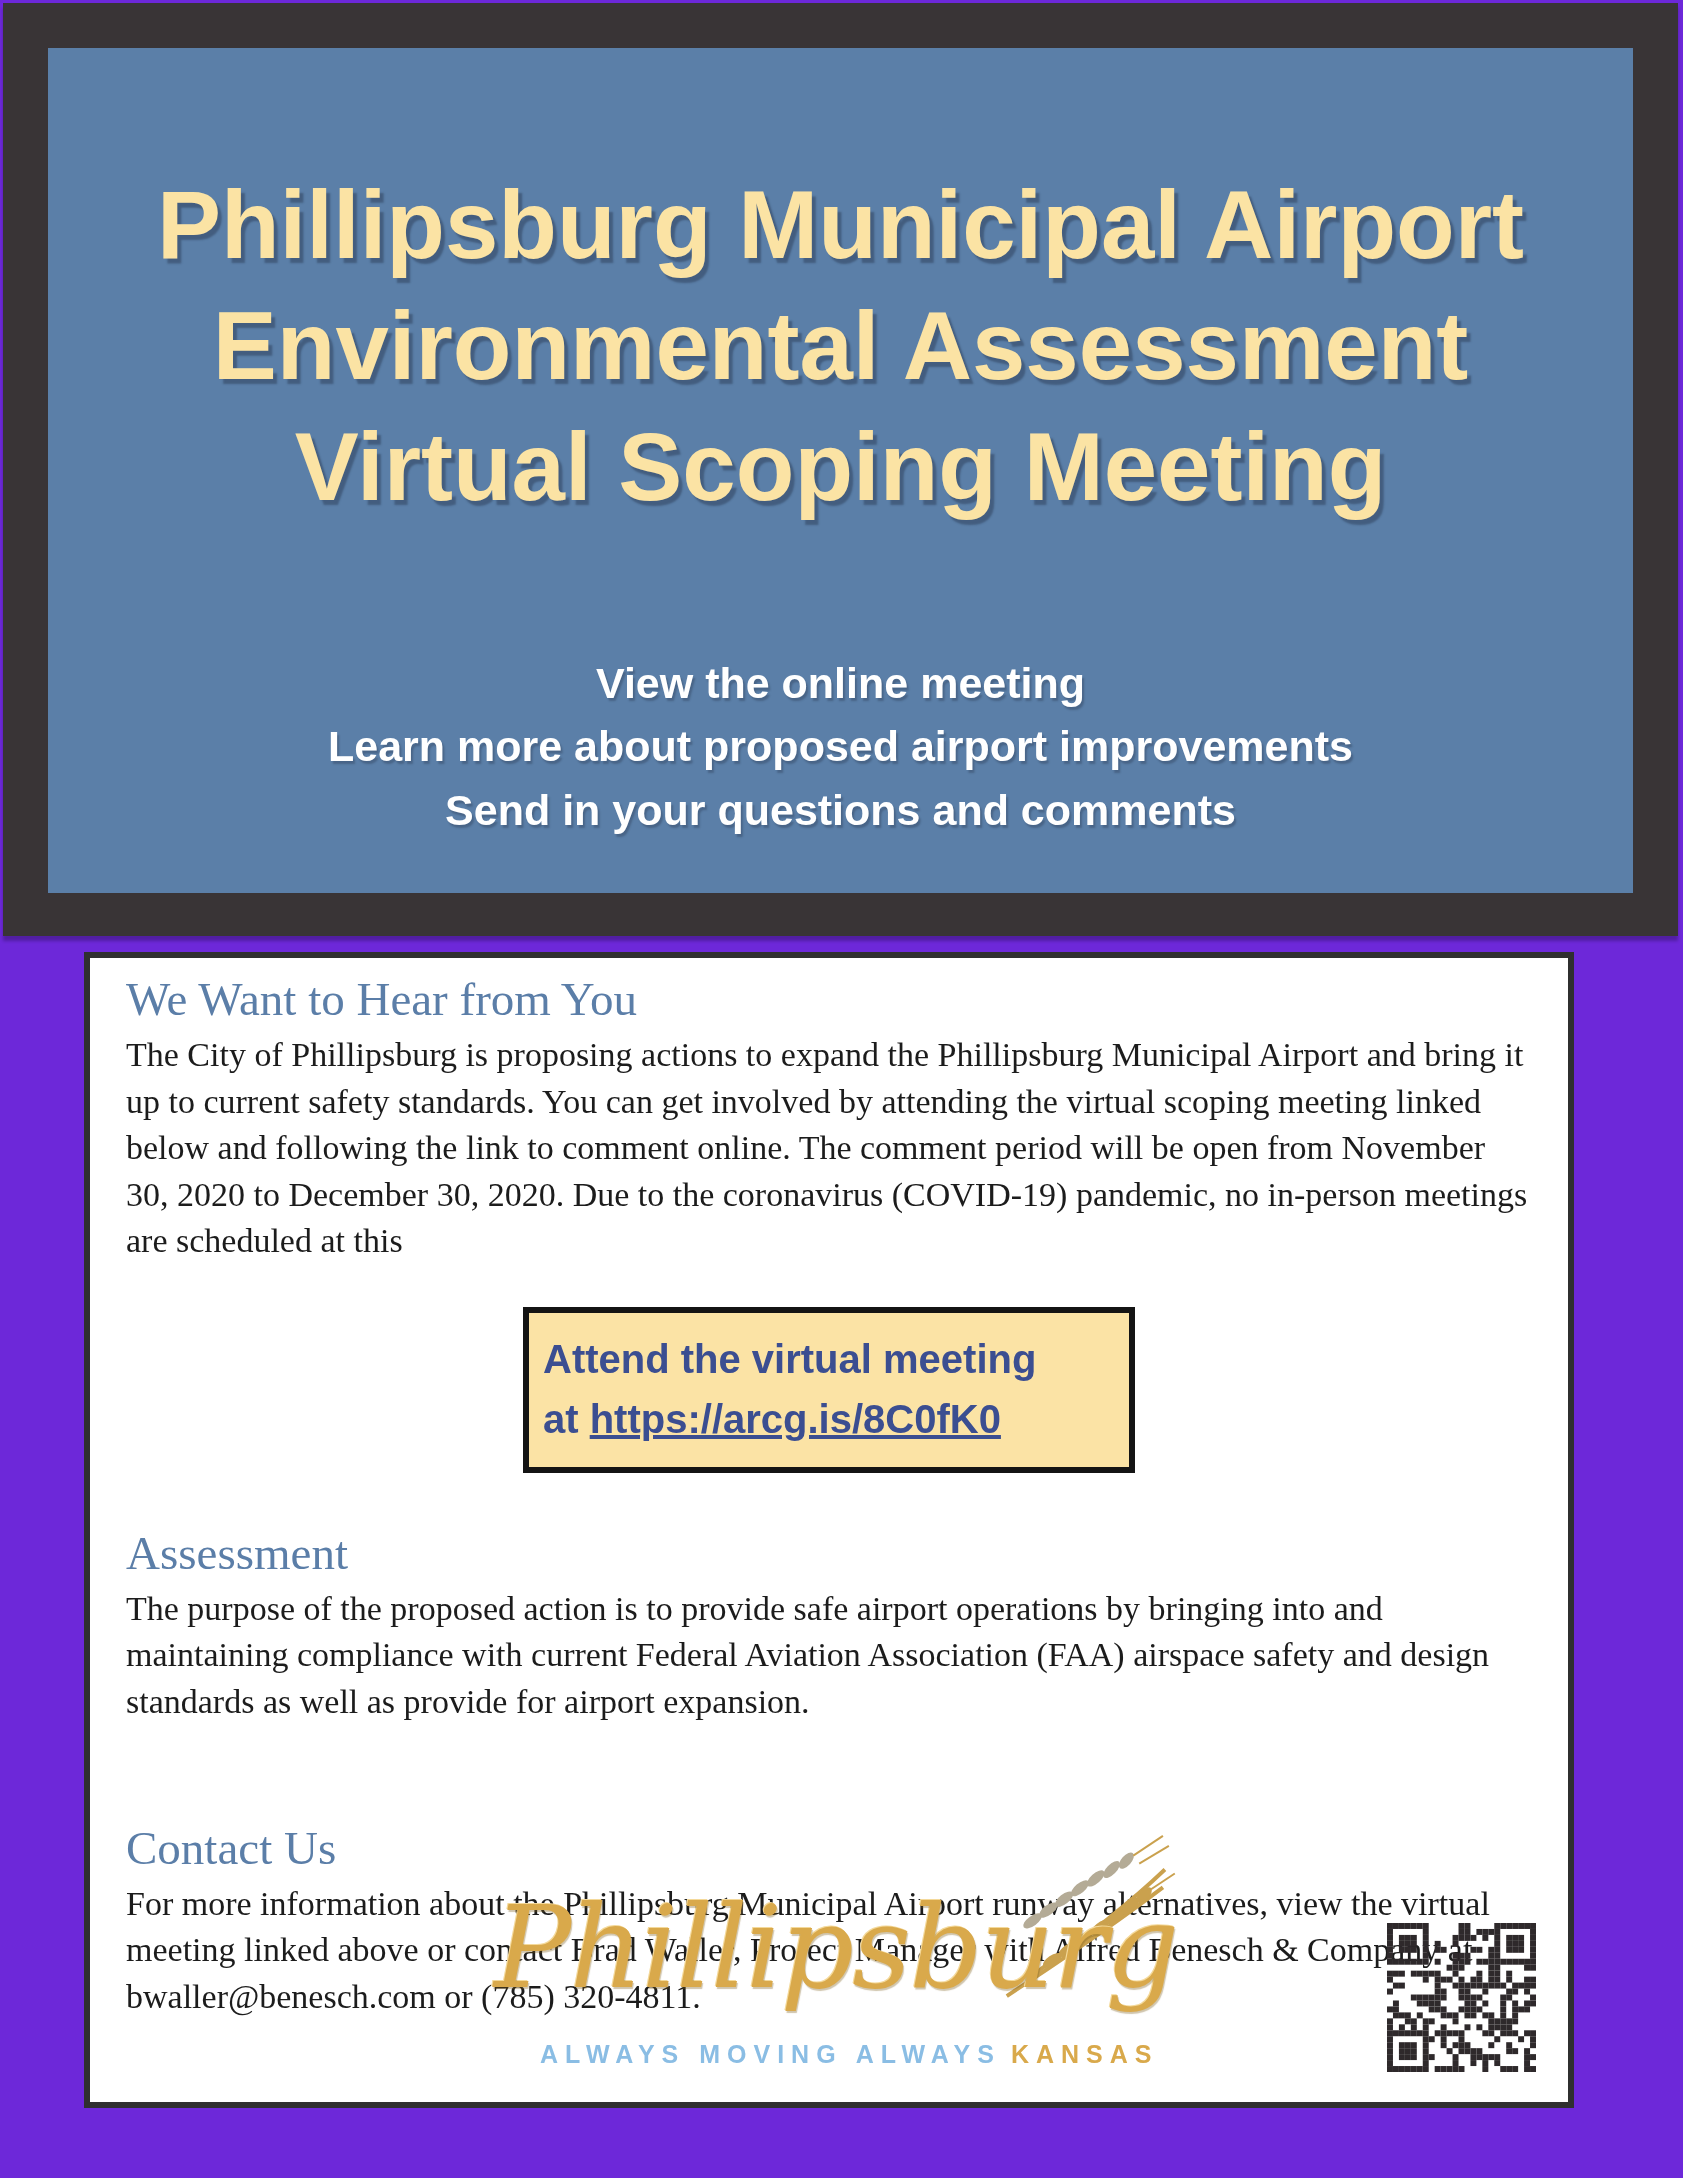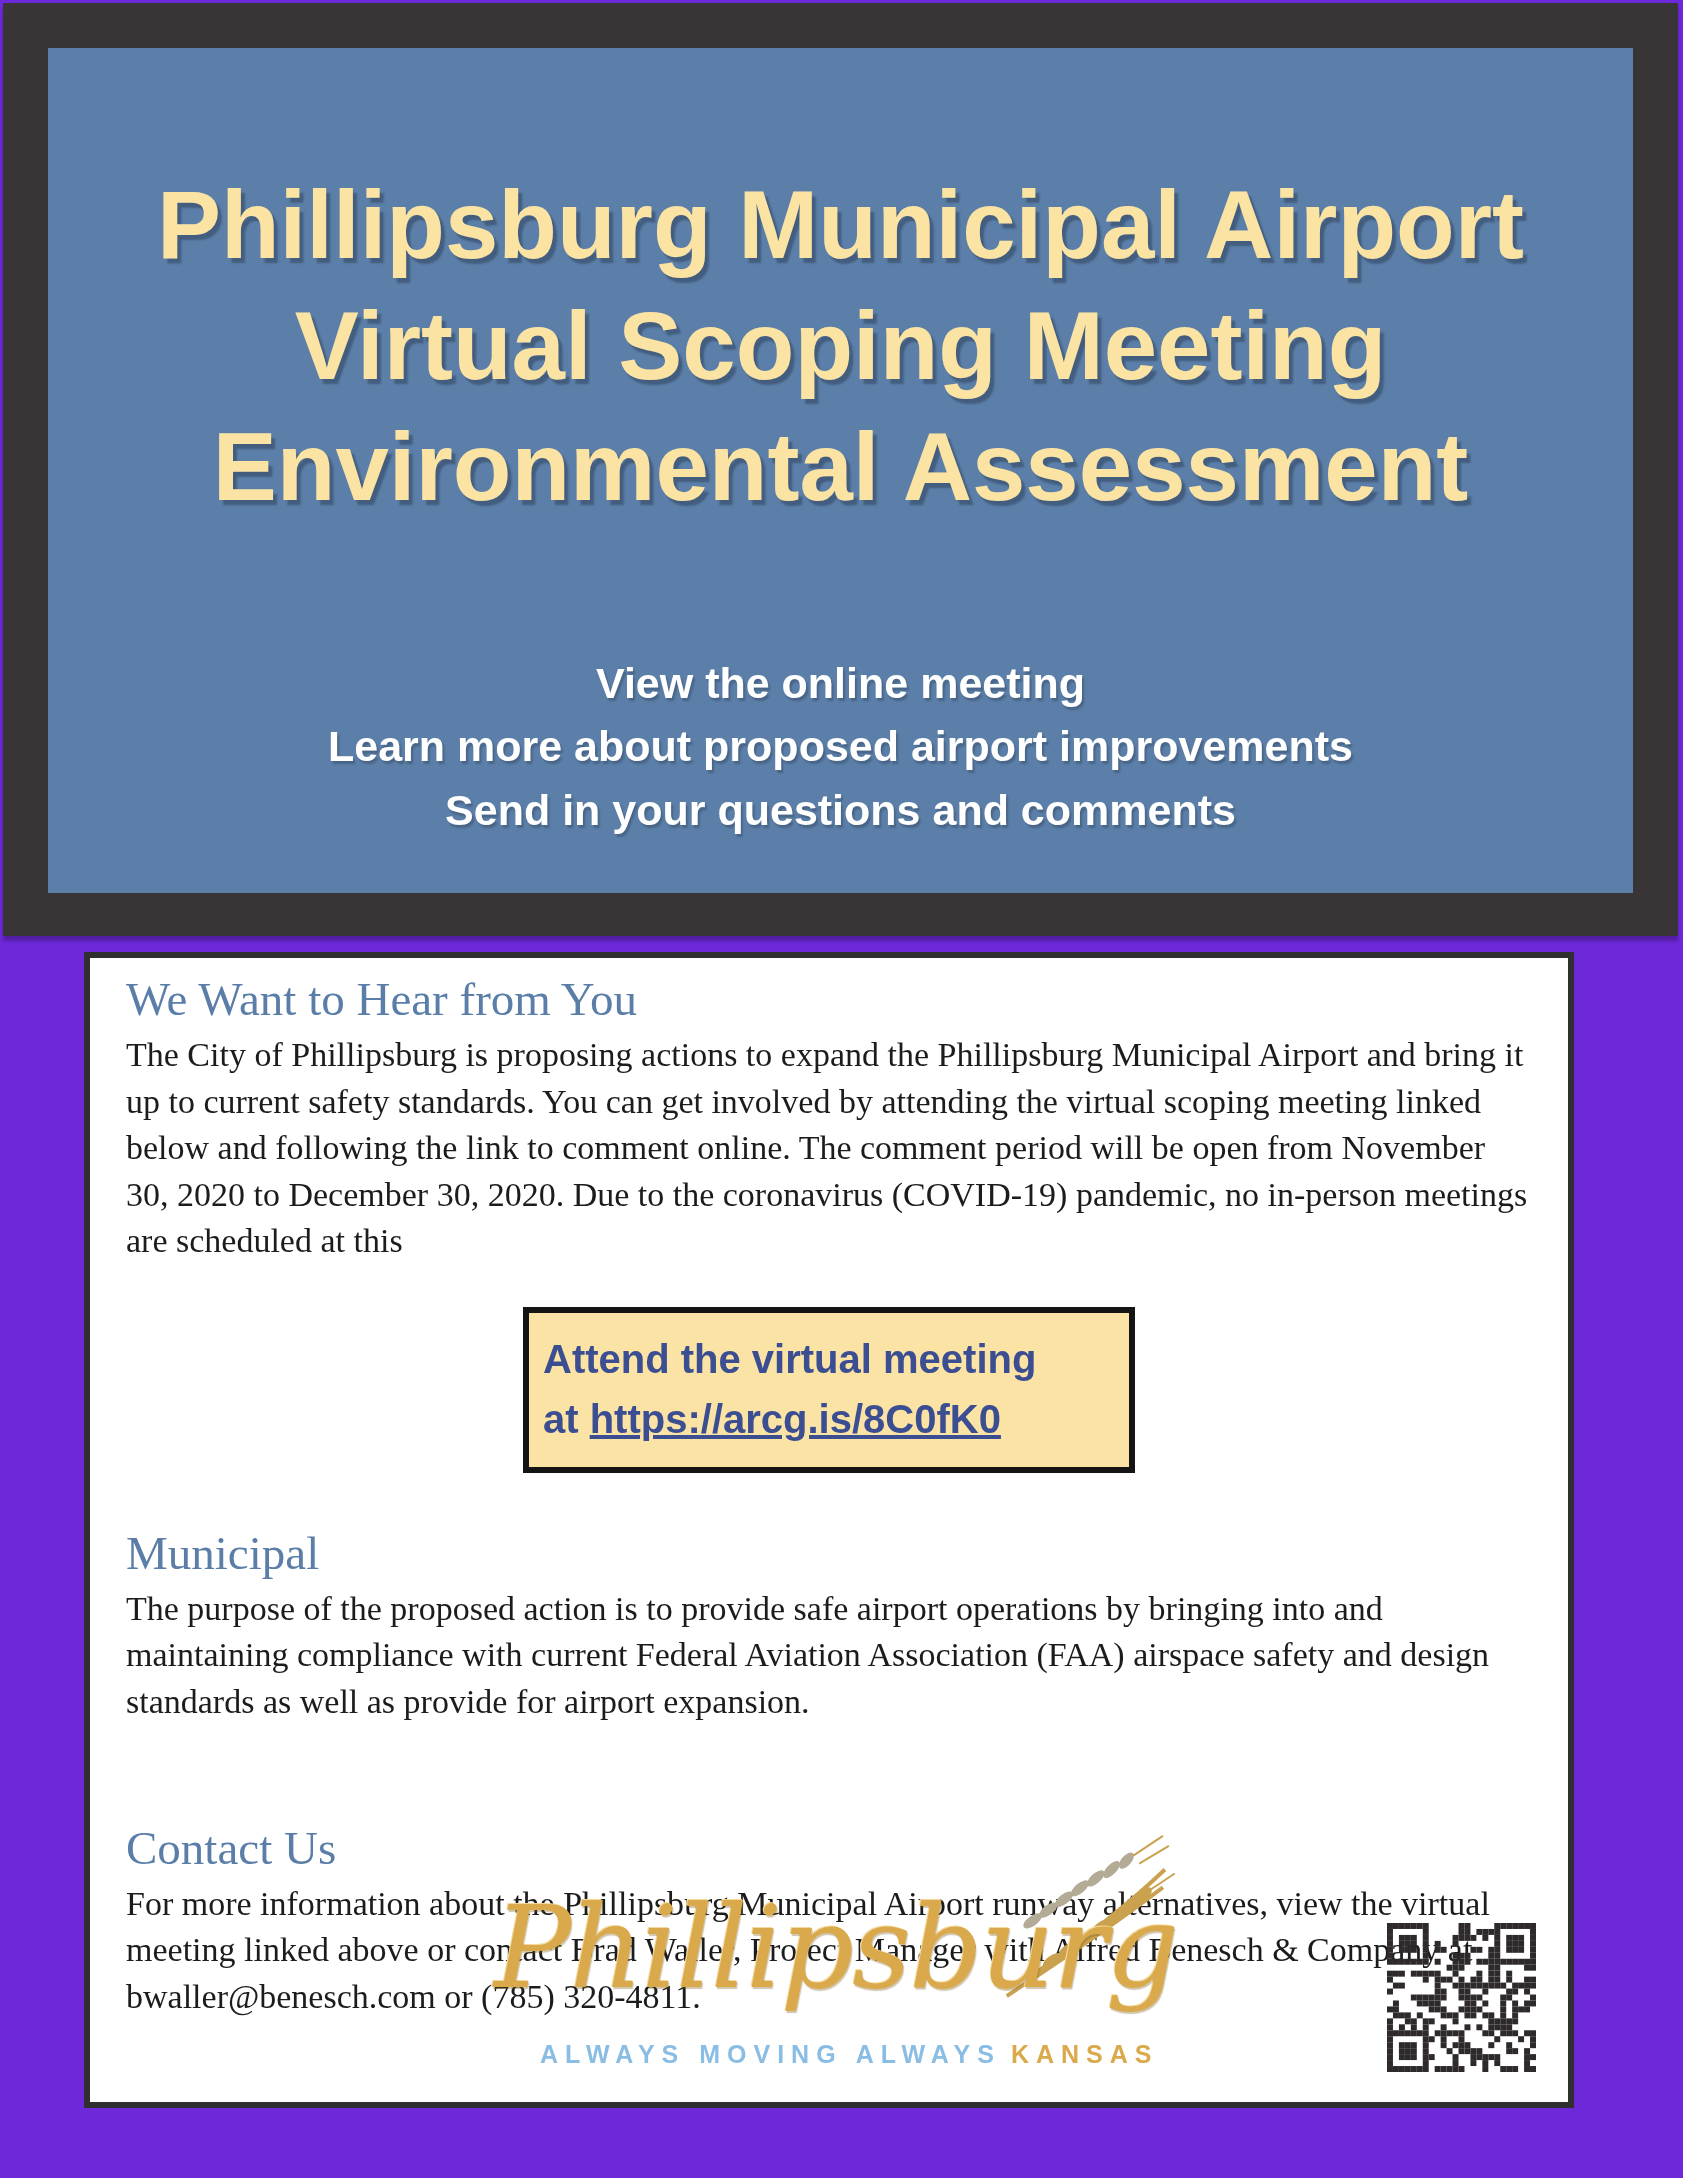--- a/index.html
+++ b/index.html
@@ -33,41 +33,41 @@
 </style>
 </head>
 <body>
 
 <div class="page">
 
   <div class="poster-frame">
     <div class="blue-panel">
       <div class="poster-title">
         <div>Phillipsburg Municipal Airport</div>
+        <div>Environmental Assessment</div>
         <div>Virtual Scoping Meeting</div>
-        <div>Environmental Assessment</div>
       </div>
       <div class="poster-subtitle">
         <div>View the online meeting</div>
         <div>Learn more about proposed airport improvements</div>
         <div>Send in your questions and comments</div>
       </div>
     </div>
   </div>
 
   <div class="content-box" style="position:absolute;">
     <h2 class="section-heading">We Want to Hear from You</h2>
     <p class="body-text">The City of Phillipsburg is proposing actions to expand the Phillipsburg Municipal Airport and bring it up to current safety standards.  You can get involved by attending the virtual scoping meeting linked below and following the link to comment online.  The comment period will be open from November 30, 2020 to December 30, 2020.  Due to the coronavirus (COVID-19) pandemic, no in-person meetings are scheduled at this</p>
 
     <div class="meeting-box">
       <div>Attend the virtual meeting</div>
       <div><span>at </span><a href="#">https://arcg.is/8C0fK0</a></div>
     </div>
 
-    <h2 class="section-heading mt-bg">Municipal</h2>
+    <h2 class="section-heading mt-bg">Assessment</h2>
     <p class="body-text">The purpose of the proposed action is to provide safe airport operations by bringing into and maintaining compliance with current Federal Aviation Association (FAA) airspace safety and design standards as well as provide for airport expansion.</p>
 
     <h2 class="section-heading mt-ct">Contact Us</h2>
     <p class="body-text">For more information about the Phillipsburg Municipal Airport runway alternatives, view the virtual meeting linked above or contact Brad Waller, Project Manager with Alfred Benesch &amp; Company at bwaller@benesch.com or (785) 320-4811.</p>
 
     <div class="logo-row">
       <svg class="wheat" width="208" height="168" viewBox="0 0 210 170">
         <g fill="none" stroke="#caa14e" stroke-width="4">
           <path d="M38 168 C 80 140 130 108 196 58"></path>
           <path d="M60 150 C 100 120 150 86 198 40"></path>

